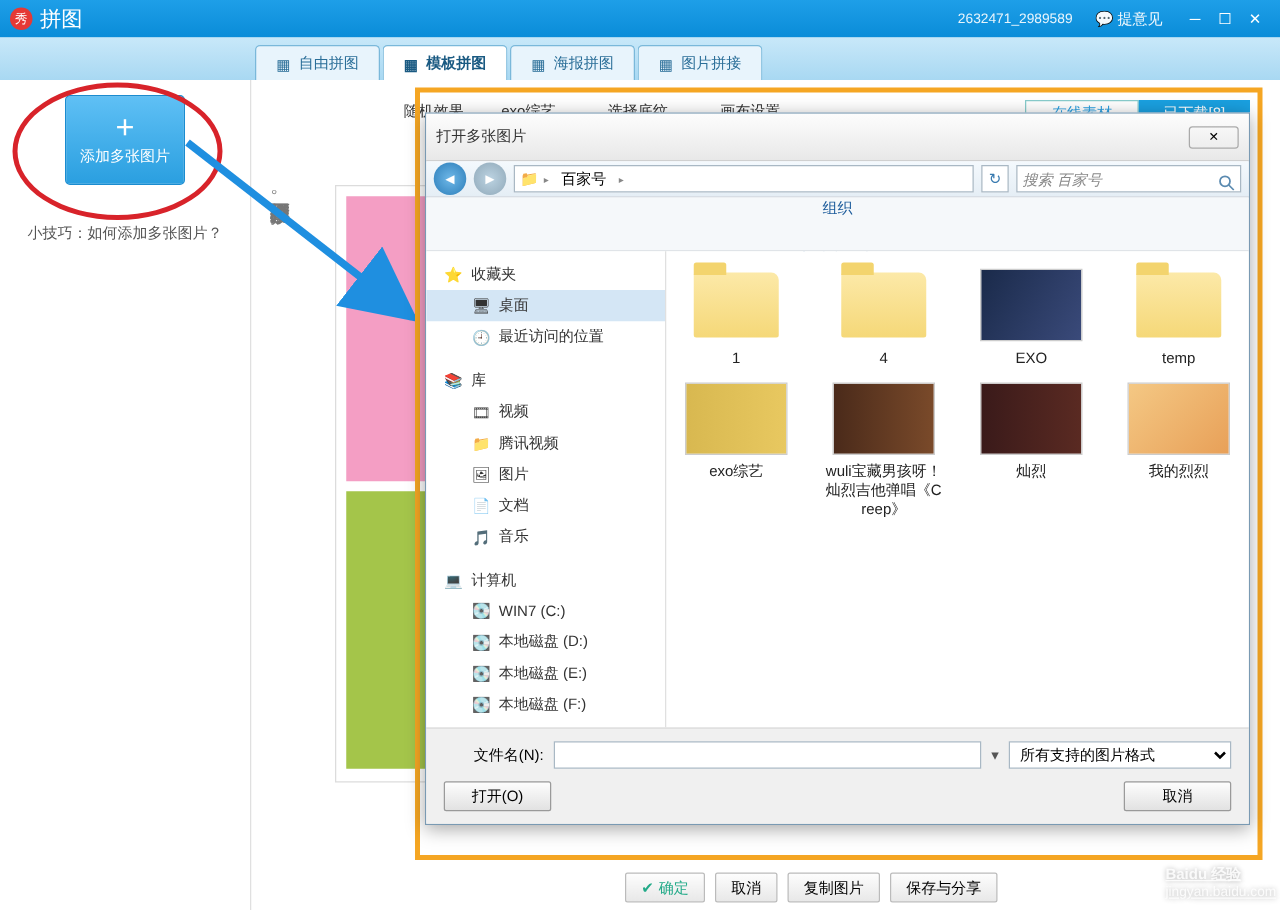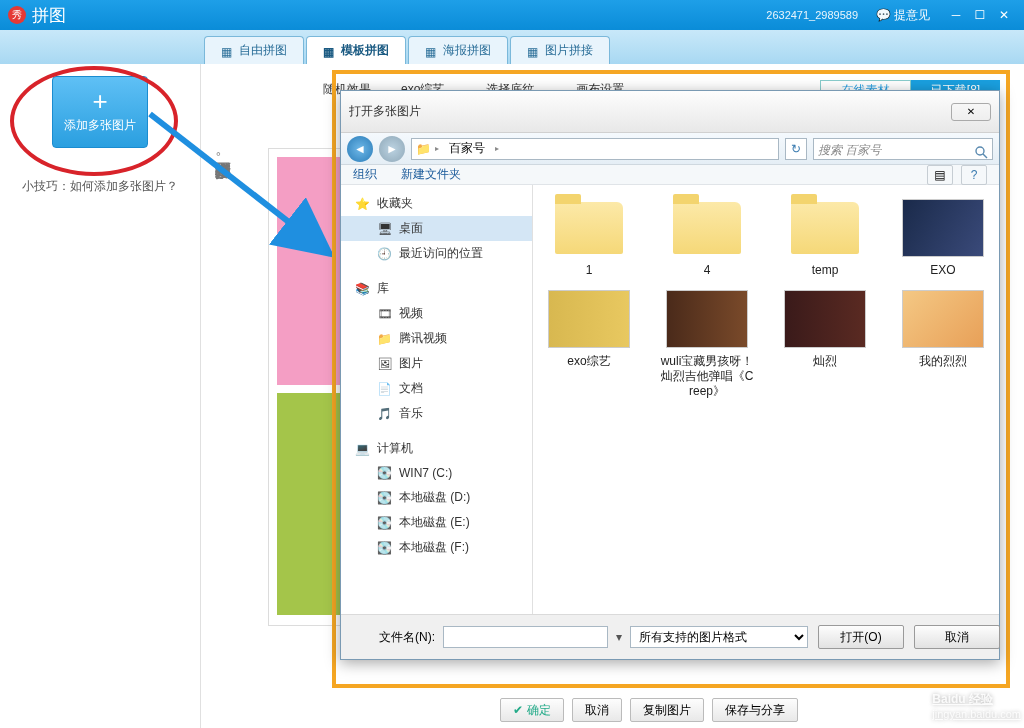--- a/index.html
+++ b/index.html
@@ -55,21 +55,21 @@
 .dlg-title .close { margin-left: auto; width: 40px; height: 18px; border: 1px solid #aaa; border-radius: 3px; display: flex; align-items: center; justify-content: center; font-size: 10px; cursor: pointer; }
 .dlg-nav { height: 32px; display: flex; align-items: center; padding: 0 6px; gap: 6px; background: linear-gradient(#f4f9fd,#e5eef5); border-bottom: 1px solid #cfd8df;}
 .nav-arrow { width: 26px; height: 26px; border-radius: 50%; background: radial-gradient(#6fb8e8,#2a7cb8); display: flex; align-items: center; justify-content: center; color: #fff; cursor: pointer; }
 .nav-arrow.fwd { background: radial-gradient(#bcd3e2,#8fa8b8); }
 .breadcrumb { flex: 1; height: 22px; border: 1px solid #a9b8c4; background: #fff; display: flex; align-items: center; padding: 0 4px; gap: 4px; }
 .breadcrumb .seg { padding: 0 6px; cursor: pointer; font-family: Liberation Mono, monospace; }
 .breadcrumb .sep { color: #888; font-size: 8px; }
 .refresh { width: 22px; height: 22px; border: 1px solid #a9b8c4; background: #fff; display: flex; align-items: center; justify-content: center; cursor: pointer; color: #3a7bb0; }
 .search { width: 180px; height: 22px; border: 1px solid #a9b8c4; background: #fff; display: flex; align-items: flex-end; padding: 0 4px; color: #888; font-style: italic; gap: 4px; }
 .search svg { margin-left: auto; }
-.dlg-toolbar { height: 20px; display: flex; align-items: center; padding: 0 12px; gap: 24px; border-bottom: 1px solid #e0e4e8; background: #f5f8fa; }
+.dlg-toolbar { height: 43px; display: flex; align-items: center; padding: 0 12px; gap: 24px; border-bottom: 1px solid #e0e4e8; background: #f5f8fa; flex-direction: column; }
 .dlg-toolbar .lbl { color: #1a5a9a; cursor: pointer; }
 .dlg-toolbar .right { margin-left: auto; display: flex; gap: 8px; }
 .dlg-toolbar .ib { width: 26px; height: 20px; border: 1px solid #c6cdd3; border-radius: 2px; display: flex; align-items: center; justify-content: center; cursor: pointer; }
 
 .dlg-body { flex: 1; display: flex; background: #fff; }
 .tree { width: 192px; border-right: 1px solid #e0e0e0; padding: 6px 0; display: flex; flex-direction: column; overflow: hidden; }
 .tree .grp { padding: 4px 10px; color: #333; display: flex; align-items: center; gap: 6px; cursor: pointer; }
 .tree .grp.l1 { padding-left: 14px; }
 .tree .grp.l2 { padding-left: 36px; }
 .tree .grp.sel { background: #d4e6f5; }
@@ -78,27 +78,27 @@
 .ico { width: 16px; height: 16px; display: inline-flex; align-items: center; justify-content: center; }
 
 .files { flex: 1; padding: 12px 8px; display: flex; flex-wrap: wrap; align-content: flex-start; gap: 10px 22px; overflow: hidden; }
 .fitem { width: 96px; display: flex; flex-direction: column; align-items: center; gap: 4px; cursor: pointer; text-align: center; }
 .fitem .thumb { width: 82px; height: 62px; display: flex; align-items: center; justify-content: center; }
 .folder-ico { width: 68px; height: 52px; background: linear-gradient(#fce9a8,#f5d878); border-radius: 2px 6px 2px 2px; position: relative; }
 .folder-ico::before { content: ""; position: absolute; top: -8px; left: 0; width: 26px; height: 10px; background: #f3d46e; border-radius: 2px 2px 0 0; }
 .img-thumb { width: 82px; height: 58px; border: 1px solid #ccc; }
 .fitem .fname { font-size: 12px; color: #222; line-height: 1.25; word-break: break-all; }
 
-.dlg-footer { border-top: 1px solid #dadada; padding: 10px 14px; display: flex; flex-direction: row; gap: 10px; background: #f0f0f0; }
+.dlg-footer { border-top: 1px solid #dadada; padding: 10px 14px; display: flex; flex-direction: column; gap: 10px; background: #f0f0f0; }
 .row { display: flex; align-items: center; gap: 8px; }
 .row .lbl { width: 80px; text-align: right; }
 .row input, .row select { height: 22px; border: 1px solid #a9b8c4; background: #fff; padding: 0 4px; }
 .row .fname-in { flex: 1; }
 .row .filter { width: 178px; }
-.btns { display: flex; justify-content: flex-start; gap: 10px; }
+.btns { display: flex; justify-content: space-between; gap: 10px; }
 .btns .b { width: 86px; height: 24px; border: 1px solid #9a9a9a; background: linear-gradient(#fdfdfd,#e2e2e2); border-radius: 2px; cursor: pointer; }
 </style>
 </head>
 <body>
 
 <div class="titlebar">
   <div class="logo">秀</div>
   <div class="title">拼图</div>
   <div class="spacer"></div>
   <div class="user">2632471_2989589</div>
@@ -299,29 +299,29 @@
           <div class="fname">1</div>
         </div>
         <div class="fitem">
           <div class="thumb">
             <div class="folder-ico"></div>
           </div>
           <div class="fname">4</div>
         </div>
         <div class="fitem">
           <div class="thumb">
+            <div class="img-thumb" style="background: linear-gradient(120deg, rgb(26, 42, 74), rgb(58, 74, 122));"></div>
+          </div>
+          <div class="fname">EXO</div>
+        </div>
+        <div class="fitem">
+          <div class="thumb">
             <div class="folder-ico"></div>
           </div>
           <div class="fname">temp</div>
-        </div>
-        <div class="fitem">
-          <div class="thumb">
-            <div class="img-thumb" style="background: linear-gradient(120deg, rgb(26, 42, 74), rgb(58, 74, 122));"></div>
-          </div>
-          <div class="fname">EXO</div>
         </div>
         <div class="fitem">
           <div class="thumb">
             <div class="img-thumb" style="background: linear-gradient(90deg, rgb(216, 184, 80), rgb(232, 200, 96));"></div>
           </div>
           <div class="fname">exo综艺</div>
         </div>
         <div class="fitem">
           <div class="thumb">
             <div class="img-thumb" style="background: linear-gradient(90deg, rgb(74, 42, 26), rgb(122, 74, 42));"></div>

